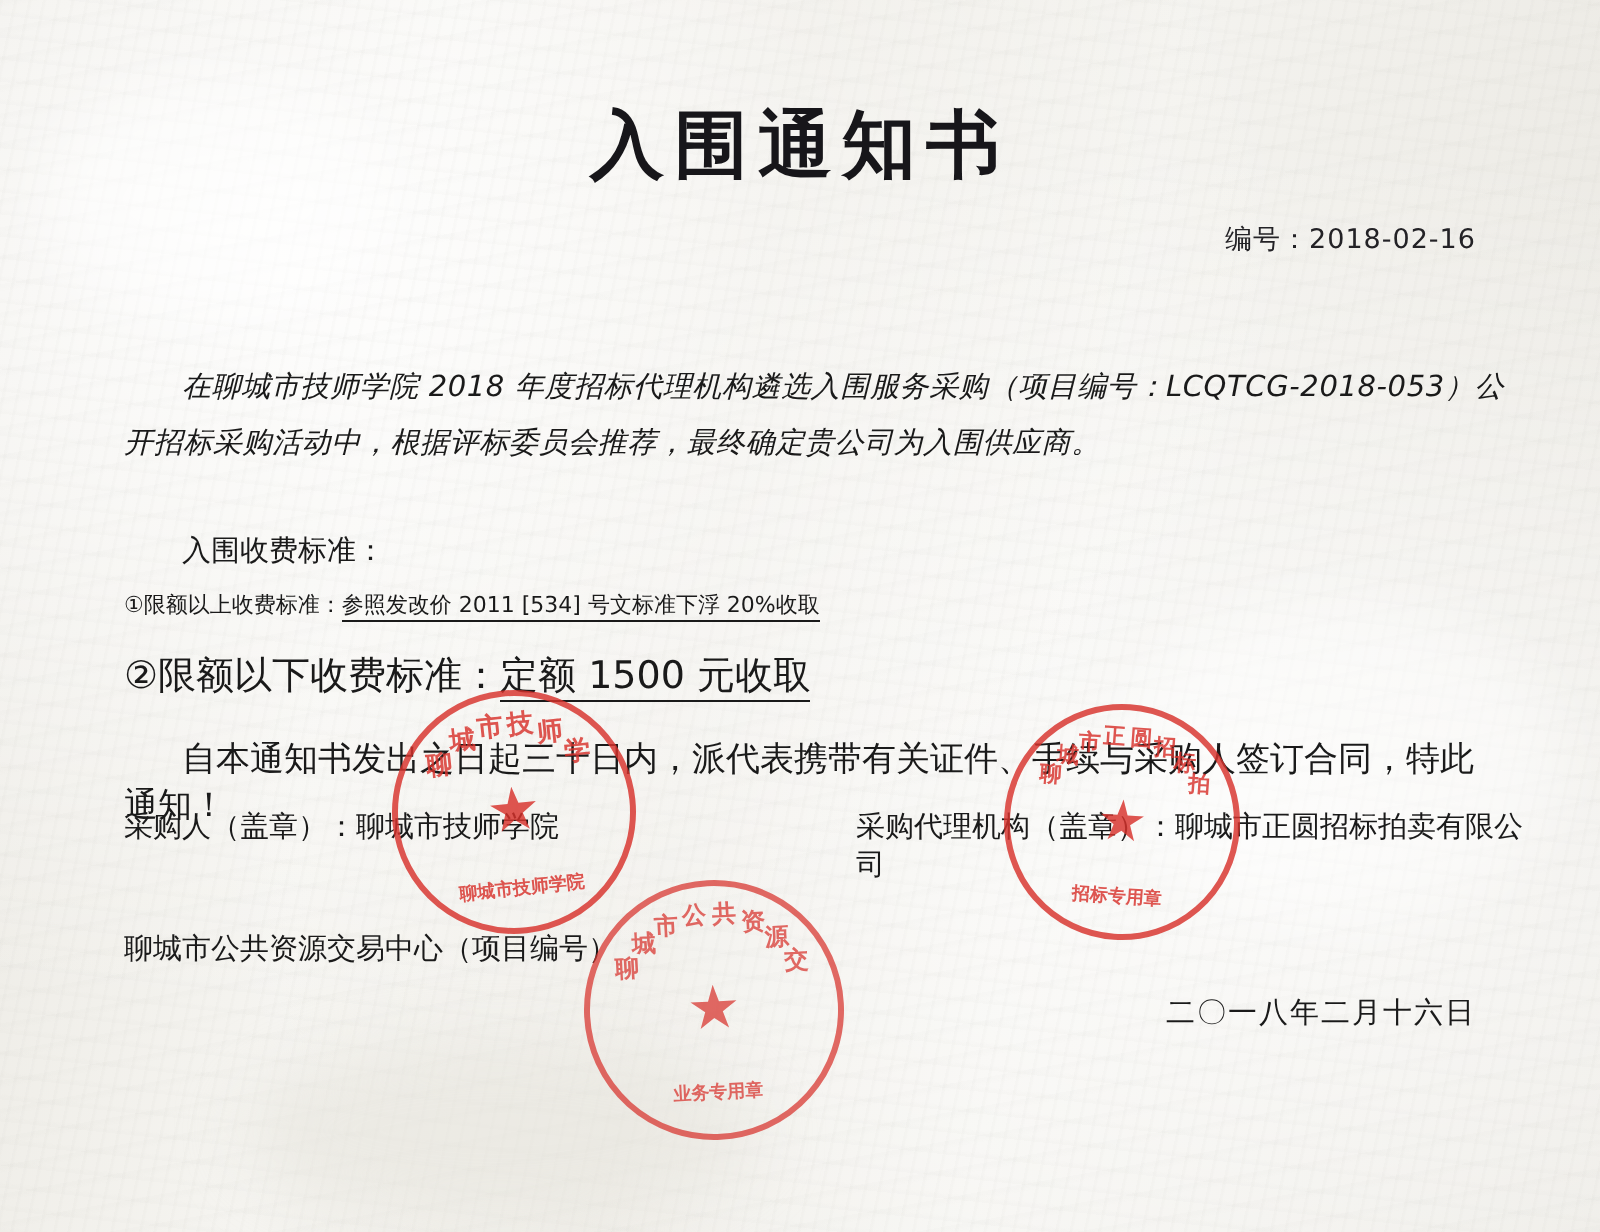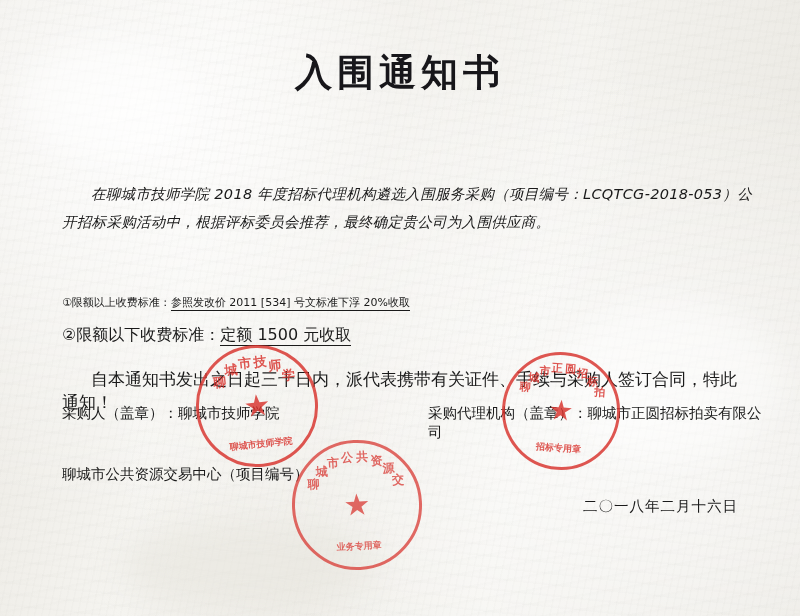--- a/index.html
+++ b/index.html
@@ -94,21 +94,21 @@
   .fee-1 {
     position: absolute;
     top: 295px;
     left: 62px;
     font-size: 11px;
   }
   .fee-2 {
     position: absolute;
     top: 325px;
     left: 62px;
-    font-size: 16px;
+    font-size: 19px;
     text-align: right;
   }
   .ul {
     border-bottom: 1px solid #1a1a1a;
     padding-bottom: 1px;
   }
   .p2 {
     position: absolute;
     top: 368px;
     left: 62px;
@@ -204,24 +204,28 @@
   <div class="texture"></div>
 
   <div class="smudge" style="left:20px; top:40px; width:180px; height:120px; background:rgba(255,255,255,.5);"></div>
   <div class="smudge" style="left:560px; top:300px; width:220px; height:160px; background:rgba(255,255,255,.45);"></div>
   <div class="smudge" style="left:120px; top:520px; width:260px; height:90px; background:rgba(230,228,220,.5);"></div>
 
   <div class="content">
 
     <div class="doc-title">入围通知书</div>
 
+    <div class="doc-number">
+      <span>编号：</span><span>2018-02-16</span>
+    </div>
 
 
     <div class="body-para p1">在聊城市技师学院 2018 年度招标代理机构遴选入围服务采购（项目编号：LCQTCG-2018-053）公开招标采购活动中，根据评标委员会推荐，最终确定贵公司为入围供应商。</div>
 
+    <div class="fee-head">入围收费标准：</div>
 
     <div class="fee-1">
       <span>①限额以上收费标准：</span><span class="ul">参照发改价 2011 [534] 号文标准下浮 20%收取</span>
     </div>
 
     <div class="fee-2">
       <span>②限额以下收费标准：</span><span class="ul">定额 1500 元收取</span>
     </div>
 
     <div class="p2">自本通知书发出之日起三十日内，派代表携带有关证件、手续与采购人签订合同，特此通知！</div>

